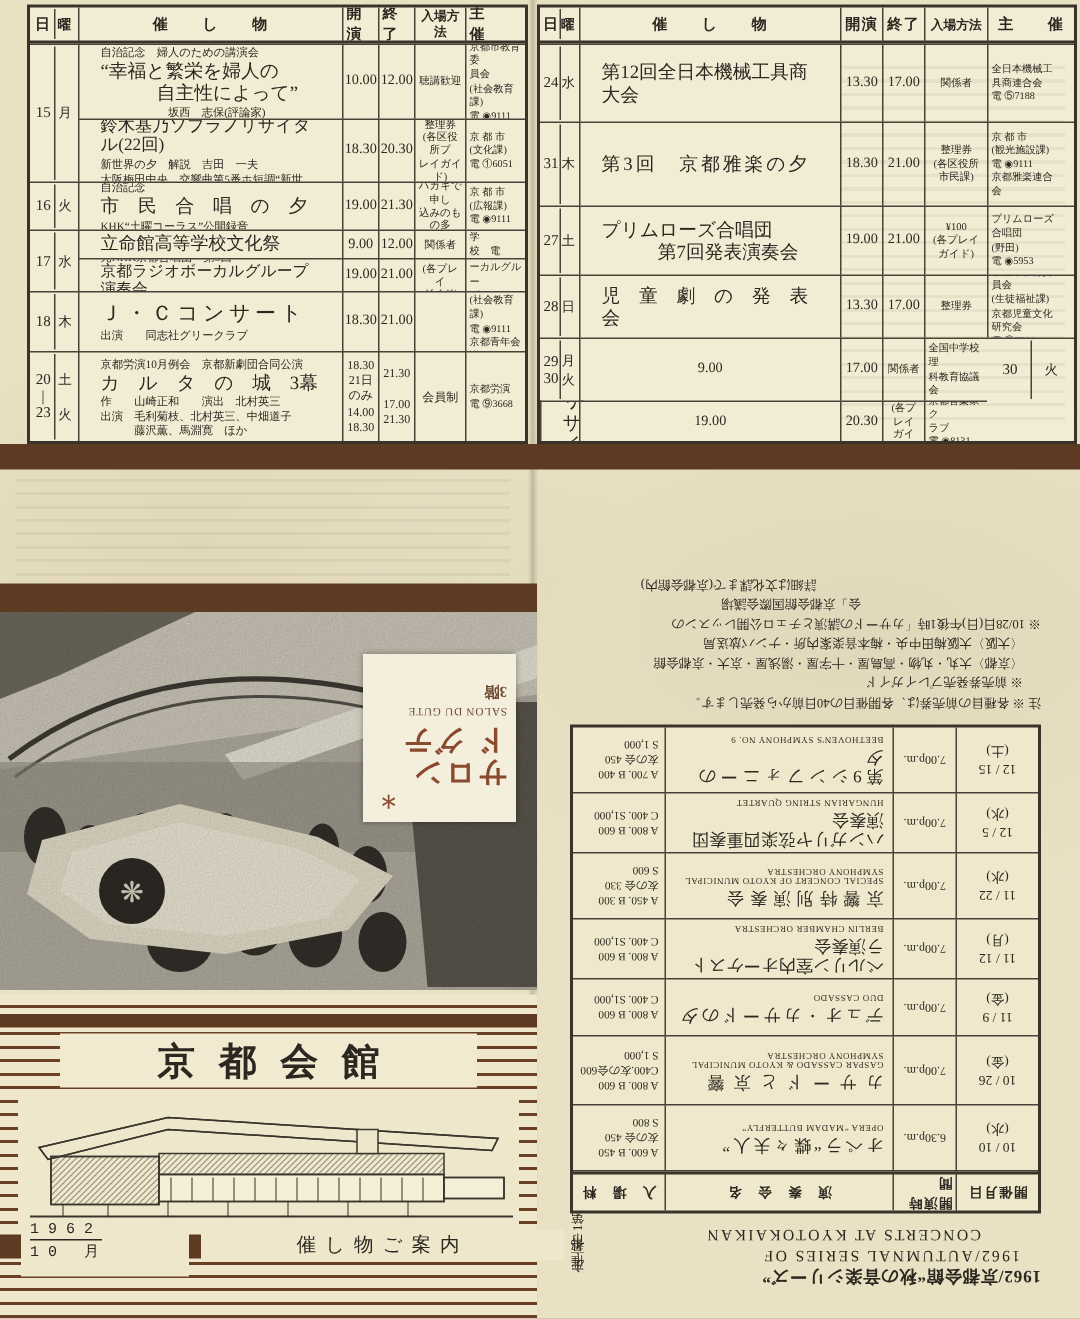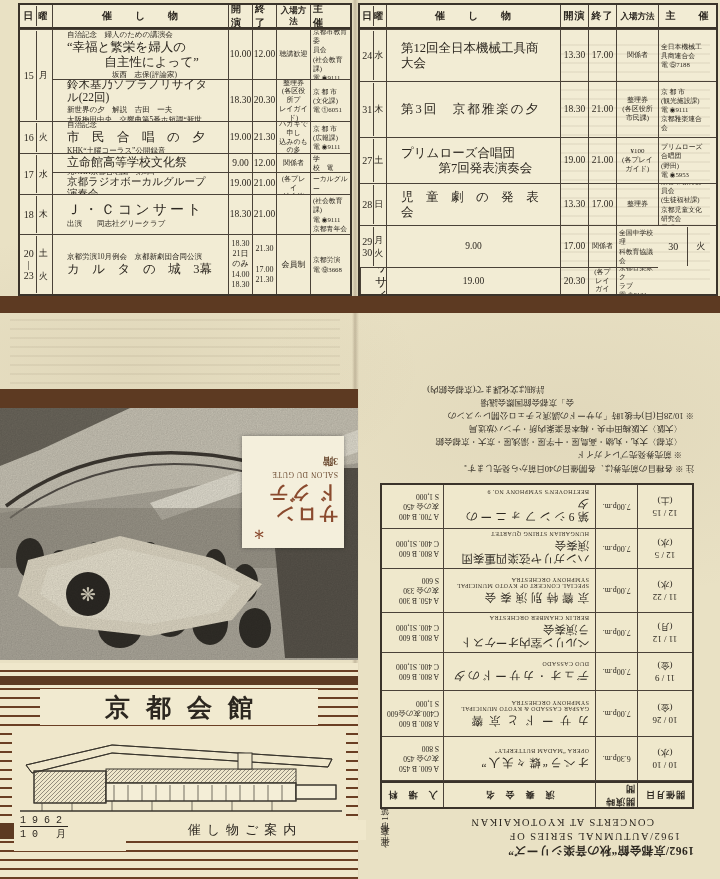--- a/index.html
+++ b/index.html
@@ -52,21 +52,21 @@
     background:repeating-linear-gradient(0deg,#6a3f24 0 2px,#efe7cb 2px 9px);font-family:Liberation Mono, monospace;}
   #cover .thick{position:absolute;left:0;top:13px;width:100%;height:9px;background:#5d3a22;}
   #cover .titlebox{position:absolute;left:40px;top:26px;width:278px;height:36px;background:#f1ead0;
     display:flex;align-items:center;justify-content:center;}
   #cover .title{font-size:25px;font-weight:bold;letter-spacing:16px;text-indent:16px;}
   #cover .bldg{position:absolute;left:12px;top:64px;width:334px;height:92px;background:#efe7cb;}
   #cover .capband{position:absolute;left:0;top:160px;width:100%;height:16px;background:#5d3a22;}
   #cover .yearbox{position:absolute;left:14px;top:150px;width:112px;height:38px;background:#efe7cb;
     font-size:10px;letter-spacing:6px;padding:2px 6px;box-sizing:border-box;}
   #cover .yearbox .yr{border-bottom:1px solid #2c2720;display:inline-block;}
-  #cover .capbox{position:absolute;left:124px;top:157px;width:242px;height:20px;background:#efe7cb;
+  #cover .capbox{position:absolute;left:134px;top:157px;width:242px;height:20px;background:#efe7cb;
     display:flex;align-items:center;justify-content:center;font-size:13px;letter-spacing:6px;}
 
   
   #back{position:absolute;left:356px;top:320px;width:364px;height:540px;transform:rotate(180deg);
         box-sizing:border-box;padding:2px 10px 0 26px;}
   #back .titles{position:relative;width:310px;}
   #back .tjp{font-size:11.5px;font-weight:bold;letter-spacing:.5px;}
   #back .ten{font-size:10.5px;letter-spacing:1.5px;margin-left:14px;line-height:1.35;}
   #back .ten2{margin-left:40px;}
   #back .orgv{position:absolute;right:-6px;top:2px;writing-mode:vertical-rl;font-size:9px;
@@ -227,20 +227,23 @@
         <span class="dn pre">20
 |
 23</span>
         <span class="dw pre">土
 
 火</span>
       </div>
     <div class="cell ev">
         <div class="evpre pre">京都労演10月例会　京都新劇団合同公演</div>
         <div class="ttl pre">カ　ル　タ　の　城　3幕</div>
+        <div class="sub pre">作　　山崎正和　　演出　北村英三
+出演　毛利菊枝、北村英三、中畑道子
+　　　藤沢薫、馬淵寛　ほか</div>
       </div>
     <div class="cell num pre" style="font-size:8px">18.30
 21日
 のみ
 14.00
 18.30</div>
     <div class="cell num pre" style="font-size:8px">21.30
 
 17.00
 21.30</div>

